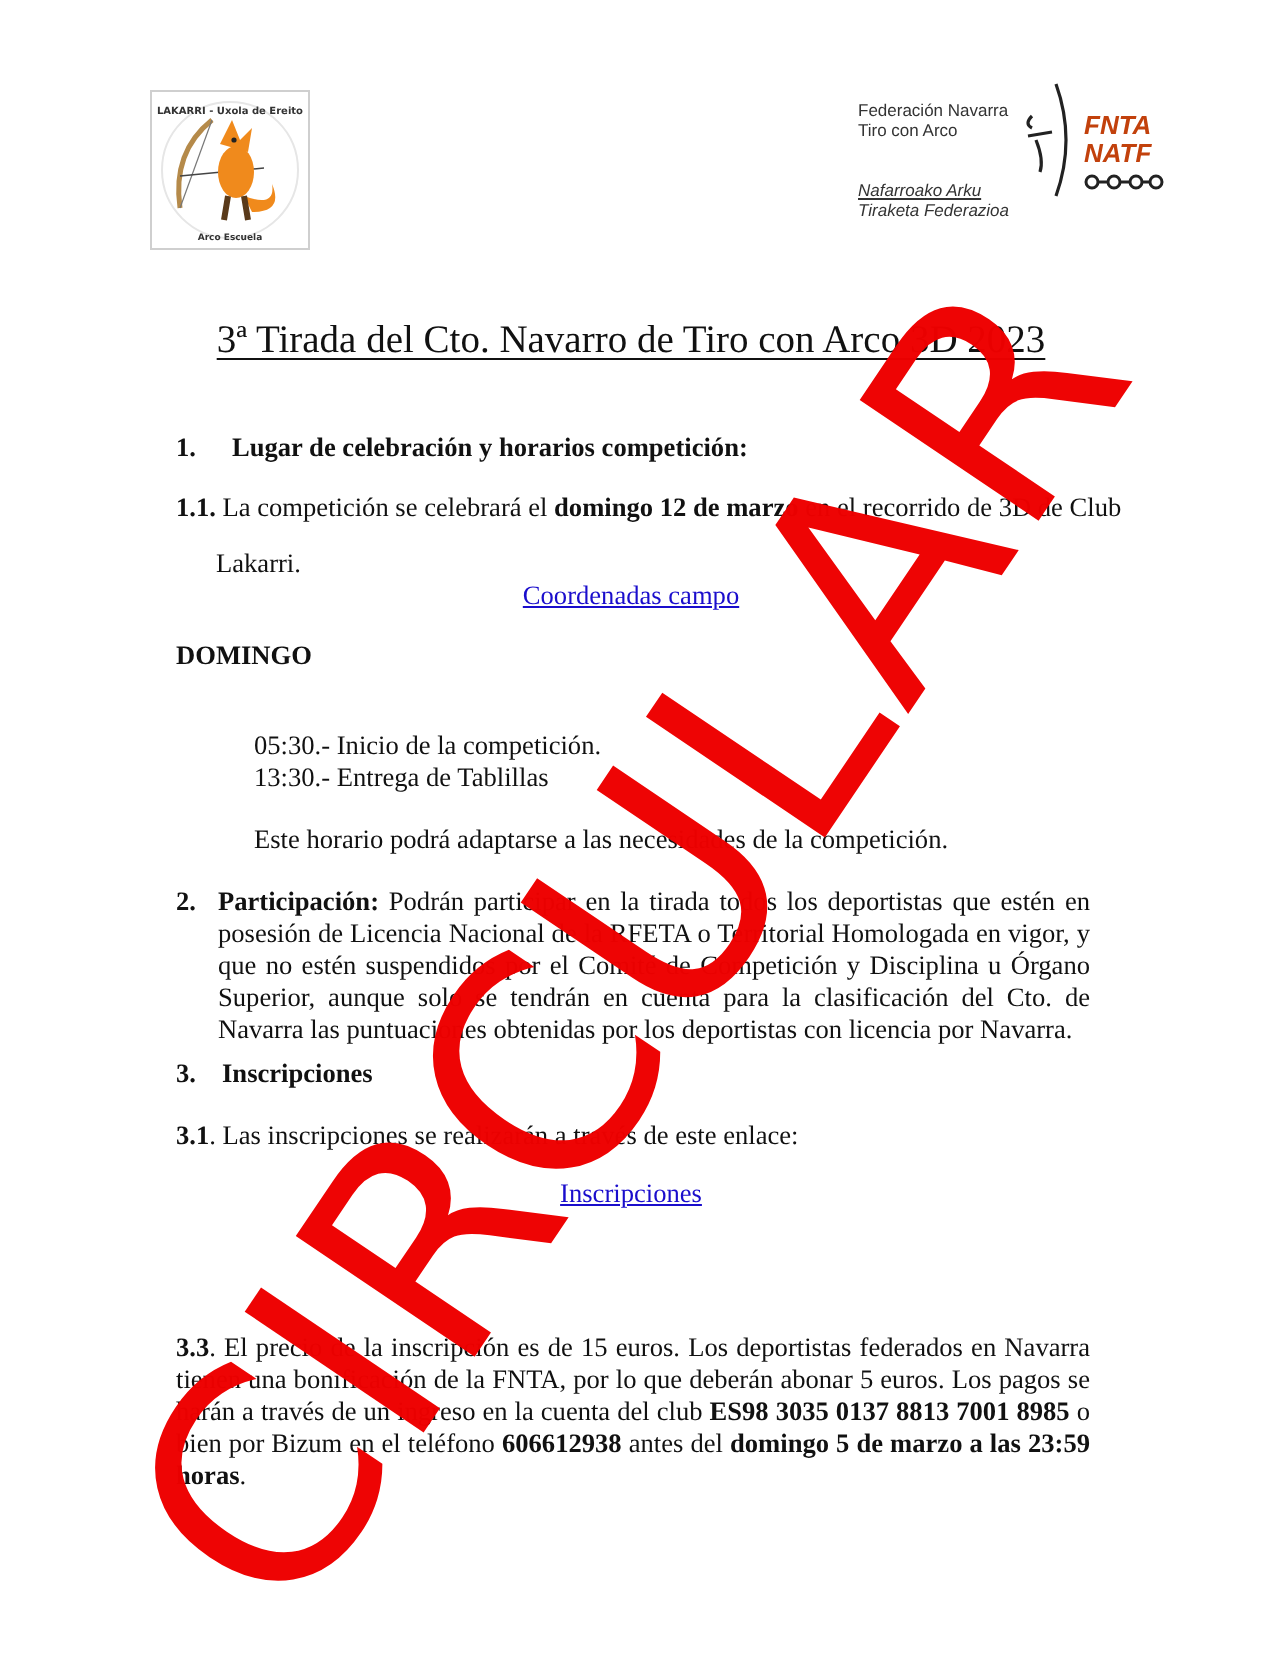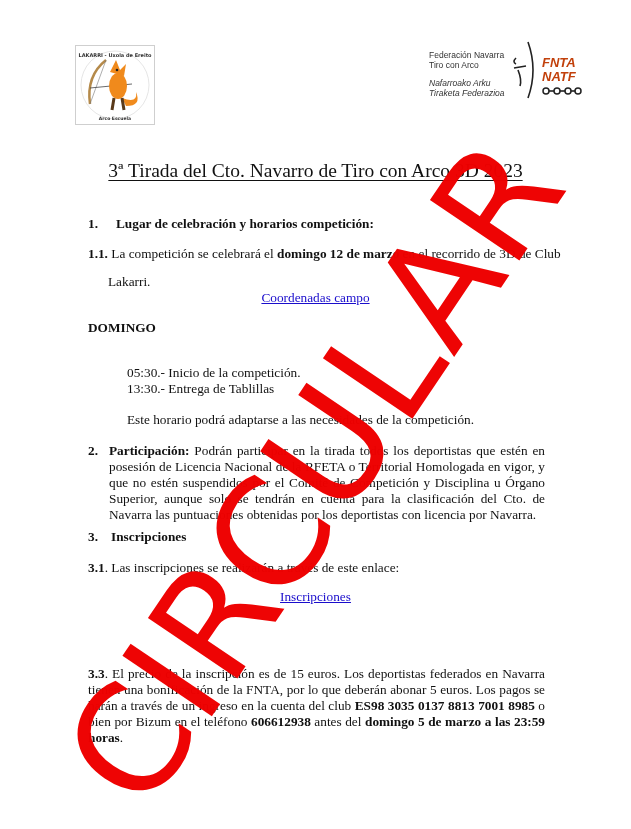--- a/index.html
+++ b/index.html
@@ -7,21 +7,21 @@
          font-family: "Liberation Serif", "DejaVu Serif", serif; color: #111; }
   .page { position: absolute; left: 0; top: 0; width: 631px; height: 829px; }
 
   
   .club-logo { position: absolute; left: 75px; top: 45px; width: 78px; height: 78px;
                border: 1px solid #cfcfcf; background: #fff; }
   .club-logo svg { width: 100%; height: 100%; display: block; }
   .fed-logo { position: absolute; left: 425px; top: 40px; width: 160px; height: 70px; }
   .fed-text { position: absolute; left: 4px; top: 10px; font-family: "Liberation Sans", sans-serif;
               font-size: 8.5px; line-height: 10px; color: #333; }
-  .fed-text .it { font-style: italic; margin-top: 8px; }
+  .fed-text .it { font-style: italic; margin-top: 20px; text-decoration: underline; }
   .fed-mark { position: absolute; left: 85px; top: 0; width: 28px; height: 60px; }
   .fed-acr { position: absolute; left: 117px; top: 16px; font-family: "Liberation Sans", sans-serif;
              font-weight: bold; font-style: italic; font-size: 13px; line-height: 14px; color: #c2410c; }
   .fed-chain { position: absolute; left: 117px; top: 46px; width: 40px; height: 10px; }
 
   
   .title { position: absolute; left: 0; width: 631px; top: 160px; text-align: center;
            font-size: 19.5px; }
   .title span { text-decoration: underline; text-underline-offset: 3px; }
 

